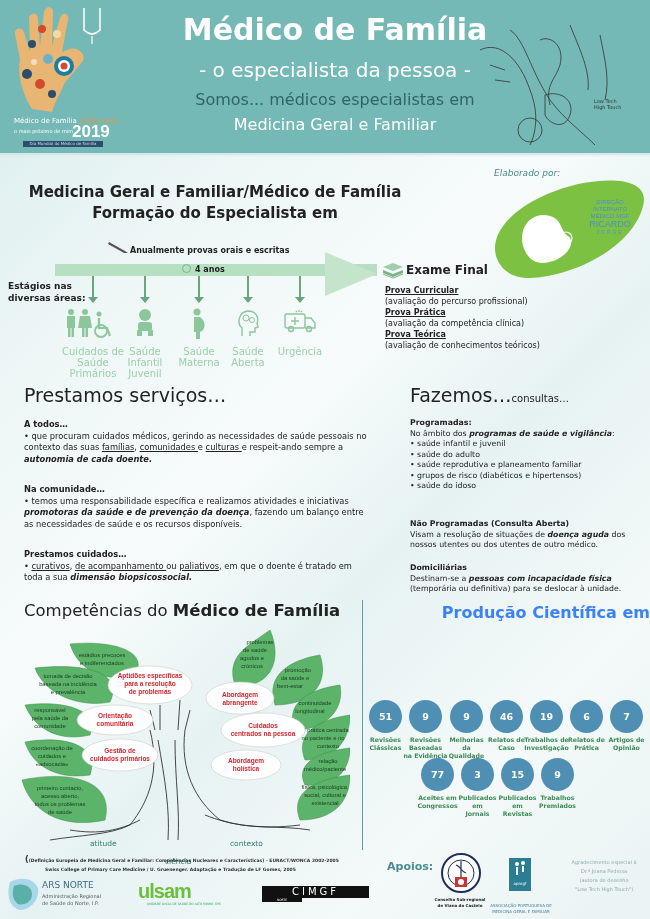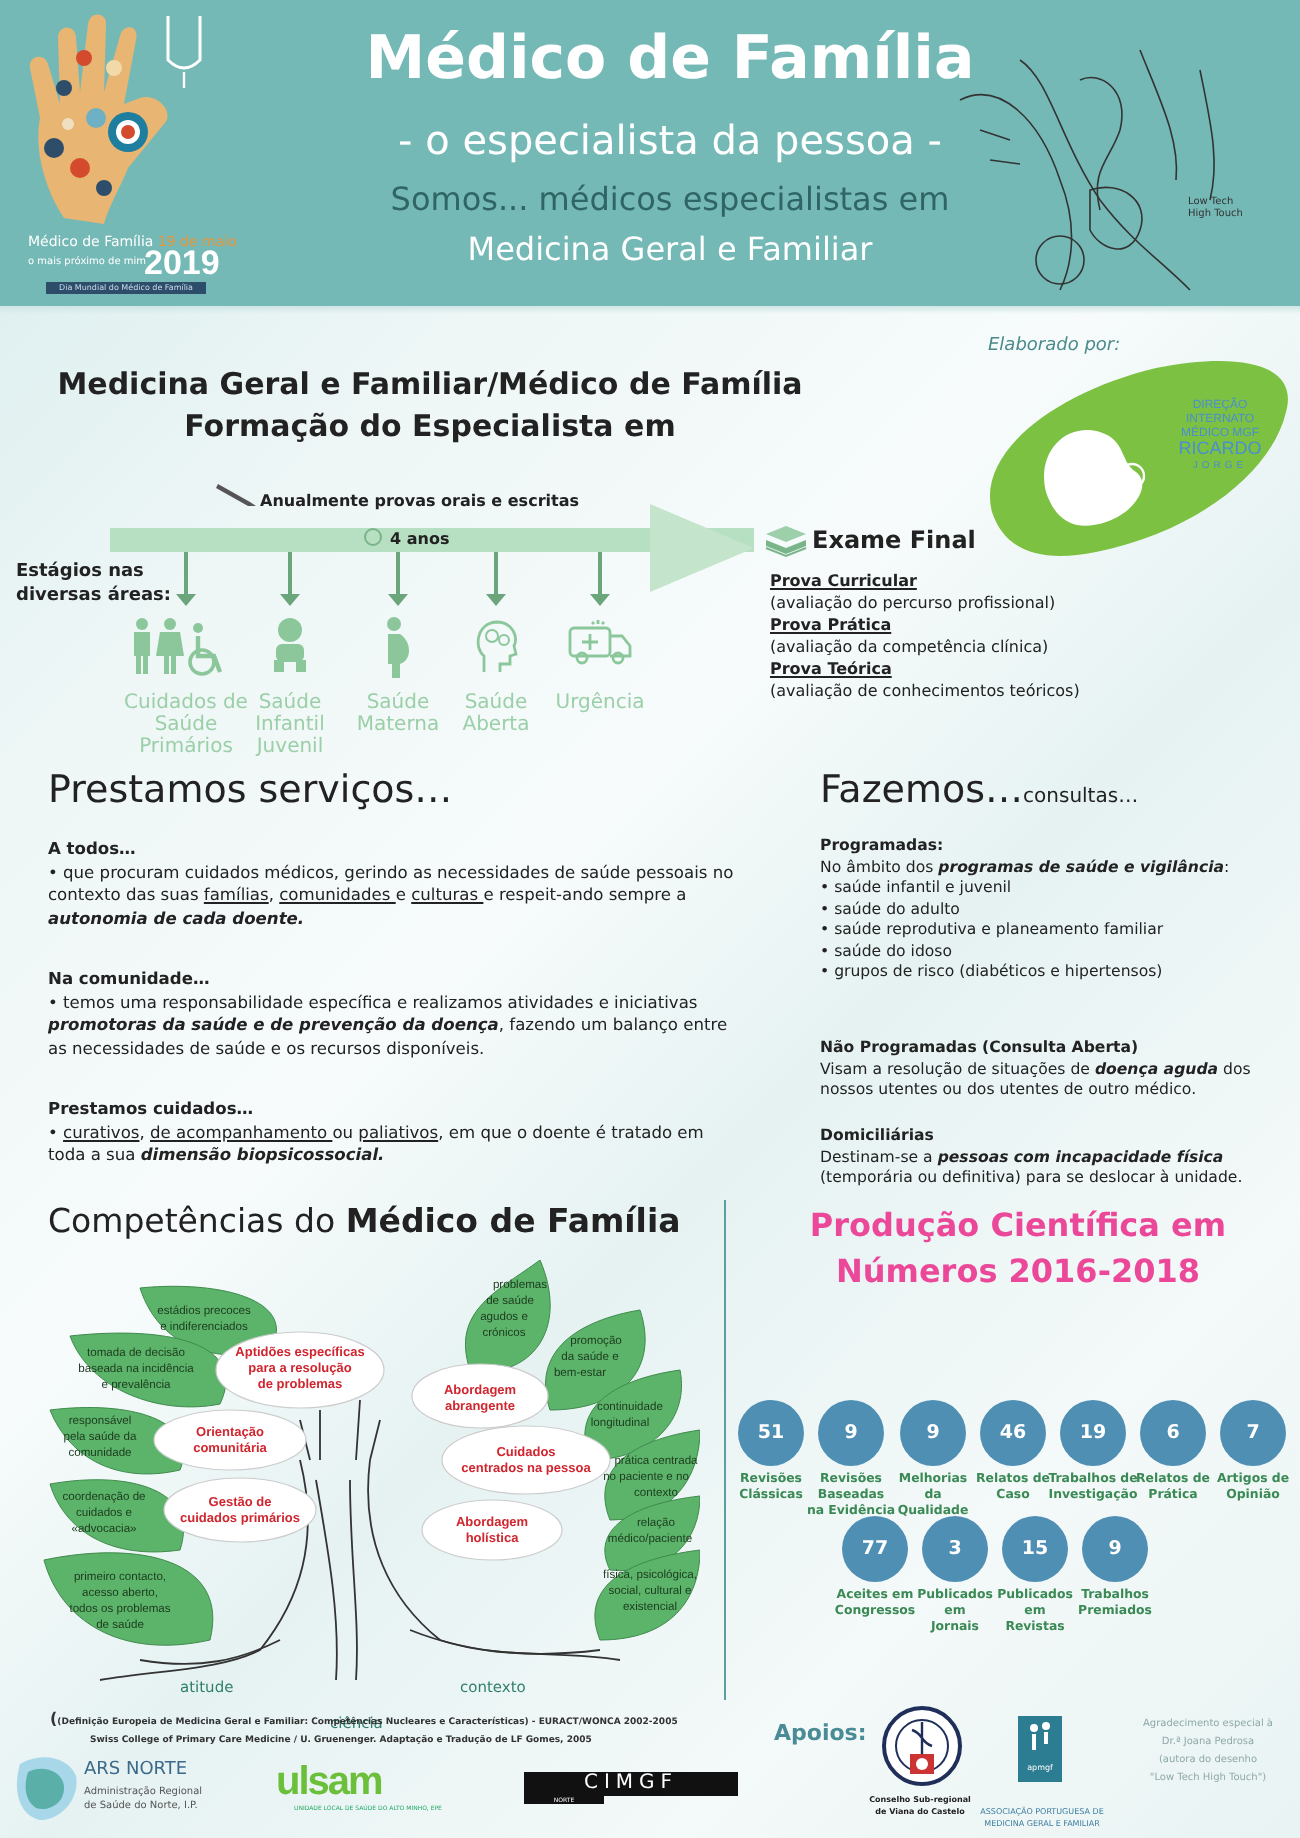--- a/index.html
+++ b/index.html
@@ -64,21 +64,21 @@
 
   
   .comp-title { position: absolute; left: 24px; top: 601px; font-size: 16.5px; color: #222; }
   .tree { position: absolute; left: 10px; top: 630px; width: 340px; height: 215px; }
   .leaf-text { font-size: 5.8px; fill: #1e3a1e; font-family: "Liberation Sans", sans-serif; }
   .oval-text { font-size: 6.5px; fill: #d0262f; font-weight: bold; font-family: "Liberation Sans", sans-serif; }
   .root-lbl { position: absolute; top: 839px; font-size: 7.5px; color: #2e7f6c; }
 
   
   .vline { position: absolute; left: 362px; top: 600px; width: 1px; height: 250px; background: #5e9ea0; }
-  .prod-title { position: absolute; left: 368px; top: 601px; width: 282px; text-align: center; font-size: 16px; font-weight: bold; color: #ec4899; line-height: 23px; }
+  .prod-title { position: absolute; left: 368px; top: 601px; width: 282px; text-align: right; font-size: 16px; font-weight: bold; color: #3b82f6; line-height: 23px; }
   .stat { position: absolute; width: 45px; text-align: center; }
   .stat .circ { width: 33px; height: 33px; border-radius: 50%; background: #4e8fb3; color: #fff; font-weight: bold; font-size: 9.5px; line-height: 33px; margin: 0 auto; }
   .stat .lbl { font-size: 6.2px; color: #3b8a55; font-weight: bold; line-height: 8px; margin-top: 3px; }
 
   
   .refs { position: absolute; left: 25px; top: 855px; font-size: 4.5px; color: #333; line-height: 9px; font-weight: bold; }
   .refs .brace { font-size: 8px; }
   .ars { position: absolute; left: 6px; top: 876px; }
   .ars-name { position: absolute; left: 42px; top: 880px; font-size: 9px; color: #3d6a8a; }
   .ars-sub { position: absolute; left: 42px; top: 893px; font-size: 5px; color: #555; line-height: 7px; }
@@ -292,22 +292,22 @@
   <span>• </span><u>curativos</u><span>, </span><u>de acompanhamento </u><span>ou </span><u>paliativos</u><span>, em que o doente é tratado em toda a sua </span><span class="bi">dimensão biopsicossocial.</span>
 </div>
 
 <div class="h-big" style="left:410px; top:384px;"><span>Fazemos…</span><span style="font-size:10px;">consultas…</span></div>
 <div class="para" style="left:410px; top:418px; width:240px; font-size:7.8px; line-height:10.5px;">
   <b class="h">Programadas:</b>
   <div><span>No âmbito dos </span><span class="bi">programas de saúde e vigilância</span><span>:</span></div>
   <div>• <span>saúde infantil e juvenil</span></div>
   <div>• <span>saúde do adulto</span></div>
   <div>• <span>saúde reprodutiva e planeamento familiar</span></div>
+  <div>• <span>grupos de risco (diabéticos e hipertensos)</span></div>
   <div>• <span>saúde do idoso</span></div>
-  <div>• <span>grupos de risco (diabéticos e hipertensos)</span></div>
 </div>
 <div class="para" style="left:410px; top:519px; width:240px; font-size:7.8px; line-height:10.5px;">
   <b class="h">Não Programadas (Consulta Aberta)</b>
   <span>Visam a resolução de situações de </span><span class="bi">doença aguda</span><span> dos nossos utentes ou dos utentes de outro médico.</span>
 </div>
 <div class="para" style="left:410px; top:563px; width:240px; font-size:7.8px; line-height:10.5px;">
   <b class="h">Domiciliárias</b>
   <span>Destinam-se a </span><span class="bi">pessoas com incapacidade física</span><span> (temporária ou definitiva) para se deslocar à unidade.</span>
 </div>
 
@@ -399,21 +399,20 @@
       <text x="236" y="141">holística</text>
   </g>
 </svg>
 <div class="root-lbl" style="left:90px;">atitude</div>
 <div class="root-lbl" style="left:165px;margin-top:18px;">ciência</div>
 <div class="root-lbl" style="left:230px;">contexto</div>
 
 <div class="vline"></div>
 <div class="prod-title">
   <div>Produção Científica em</div>
-  <div>Números 2016-2018</div>
 </div>
 <div id="stats-row1">
     <div class="stat" style="left: 363px; top: 700px;">
       <div class="circ">51</div>
       <div class="lbl">
         <div>Revisões</div>
         <div>Clássicas</div>
       </div>
     </div>
     <div class="stat" style="left: 403px; top: 700px;">

